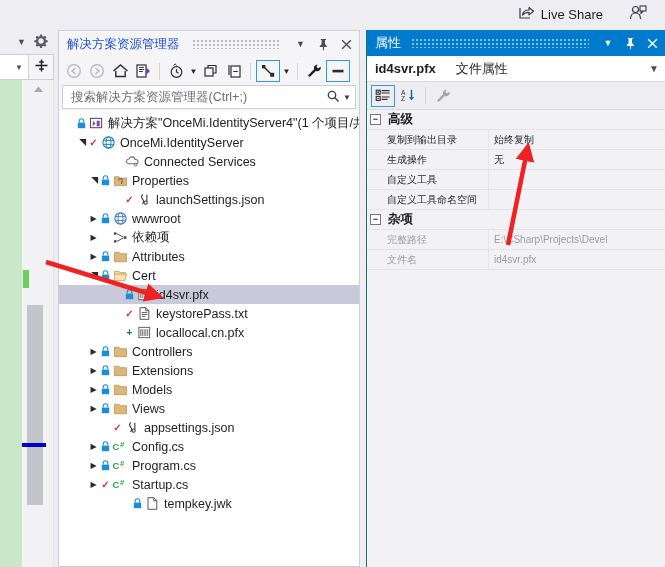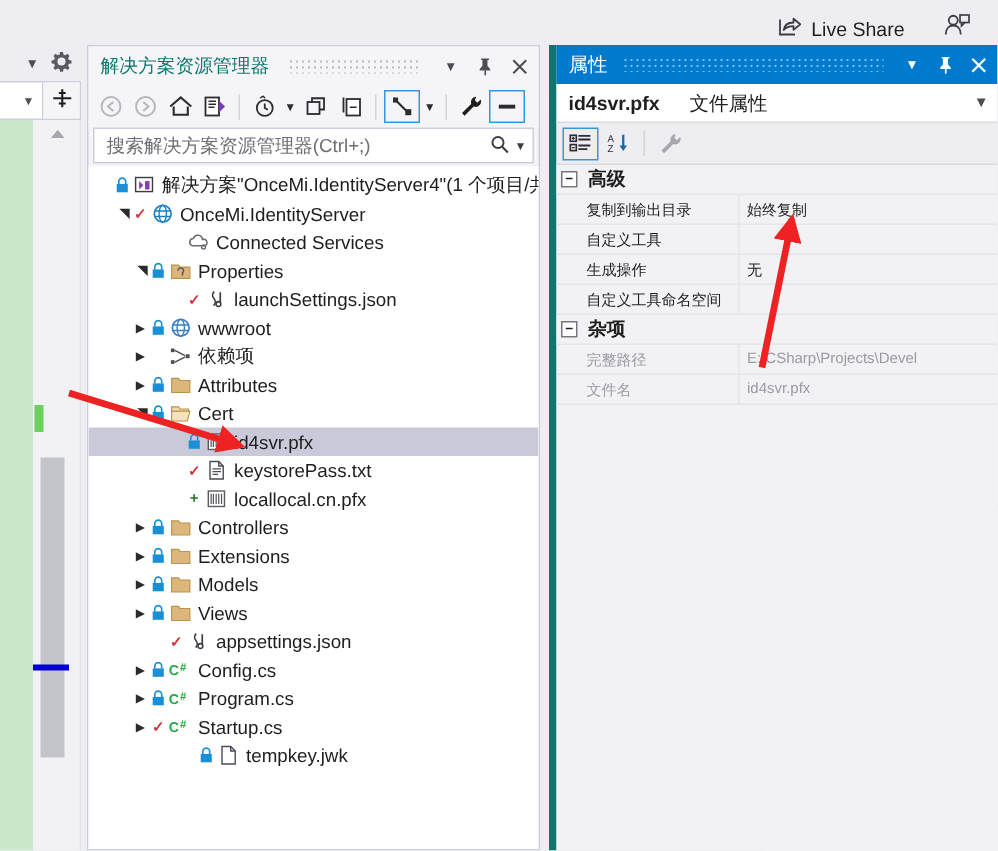--- a/index.html
+++ b/index.html
@@ -11,21 +11,21 @@
     font-size: 12px;
     color: #1e1e1e;
     background: #eeeef2;
   }
   #root { position: relative; width: 665px; height: 567px; }
 
   
   .topstrip {
     position: absolute; left: 0; top: 0; width: 665px; height: 28px;
     background: #eeeef2;
-    display: flex; align-items: flex-end; justify-content: flex-end;
+    display: flex; align-items: center; justify-content: flex-end;
   }
   .liveshare {
     display: flex; align-items: center; gap: 6px;
     margin-right: 26px; color: #1e1e1e; font-size: 13px;
   }
   .ls-label { font-size: 13px; }
   .person-icon { margin-right: 18px; }
 
   
   .fl-row1 {
@@ -79,21 +79,21 @@
   .se-panel {
     position: absolute; left: 58px; top: 30px; width: 302px; height: 537px;
     background: #f5f5f7; border: 1px solid #cccedb;
     display: flex; flex-direction: column;
   }
   .se-title {
     height: 26px; display: flex; align-items: center;
     padding: 0 4px 0 8px; background: #f5f5f7; gap: 6px;
   }
   .se-title-text {
-    color: #0f766e; font-size: 12.5px; white-space: nowrap;
+    color: #1d4ed8; font-size: 12.5px; white-space: nowrap;
   }
   .se-dots {
     flex: 1; height: 10px; margin: 0 6px;
     background-image: radial-gradient(circle, #b9b9c4 0.8px, transparent 0.9px);
     background-size: 4px 4px; background-position: 0 4px;
   }
   .se-tbtn {
     width: 17px; height: 18px; display: flex; align-items: center;
     justify-content: center; color: #4d4d55; font-size: 11px; cursor: default;
   }
@@ -140,21 +140,21 @@
     width: 18px; height: 19px; display: flex; align-items: center; justify-content: center;
     flex: none;
   }
   .lbl { padding-left: 3px; }
   .lbl.bold { font-weight: normal; }
 
   
   .pr-panel {
     position: absolute; left: 366px; top: 30px; width: 299px; height: 537px;
     background: #eeeef2; display: flex; flex-direction: column;
-    border-left: 5px solid #0f766e;
+    border-left: 1px solid #0f766e;
   }
   .pr-title {
     height: 26px; background: #007acc; display: flex; align-items: center;
     padding: 0 4px 0 8px; gap: 4px;
   }
   .pr-title-text { color: #fff; font-size: 13px; white-space: nowrap; }
   .pr-dots {
     flex: 1; height: 10px; margin: 0 6px;
     background-image: radial-gradient(circle, #7fc0e6 0.8px, transparent 0.9px);
     background-size: 4px 4px; background-position: 0 4px;
@@ -723,26 +723,26 @@
     <div class="pr-grid" id="prgrid">
         <div class="grp-row">
           <span class="grp-box">−</span>
           <span>高级</span>
         </div>
         <div class="prop-row bold-val">
           <div class="prop-name">复制到输出目录</div>
           <div class="prop-val">始终复制</div>
         </div>
         <div class="prop-row">
+          <div class="prop-name">生成操作</div>
+          <div class="prop-val">无</div>
+        </div>
+        <div class="prop-row">
           <div class="prop-name">自定义工具</div>
           <div class="prop-val"></div>
-        </div>
-        <div class="prop-row">
-          <div class="prop-name">生成操作</div>
-          <div class="prop-val">无</div>
         </div>
         <div class="prop-row">
           <div class="prop-name">自定义工具命名空间</div>
           <div class="prop-val"></div>
         </div>
         <div class="grp-row">
           <span class="grp-box">−</span>
           <span>杂项</span>
         </div>
         <div class="prop-row readonly">

